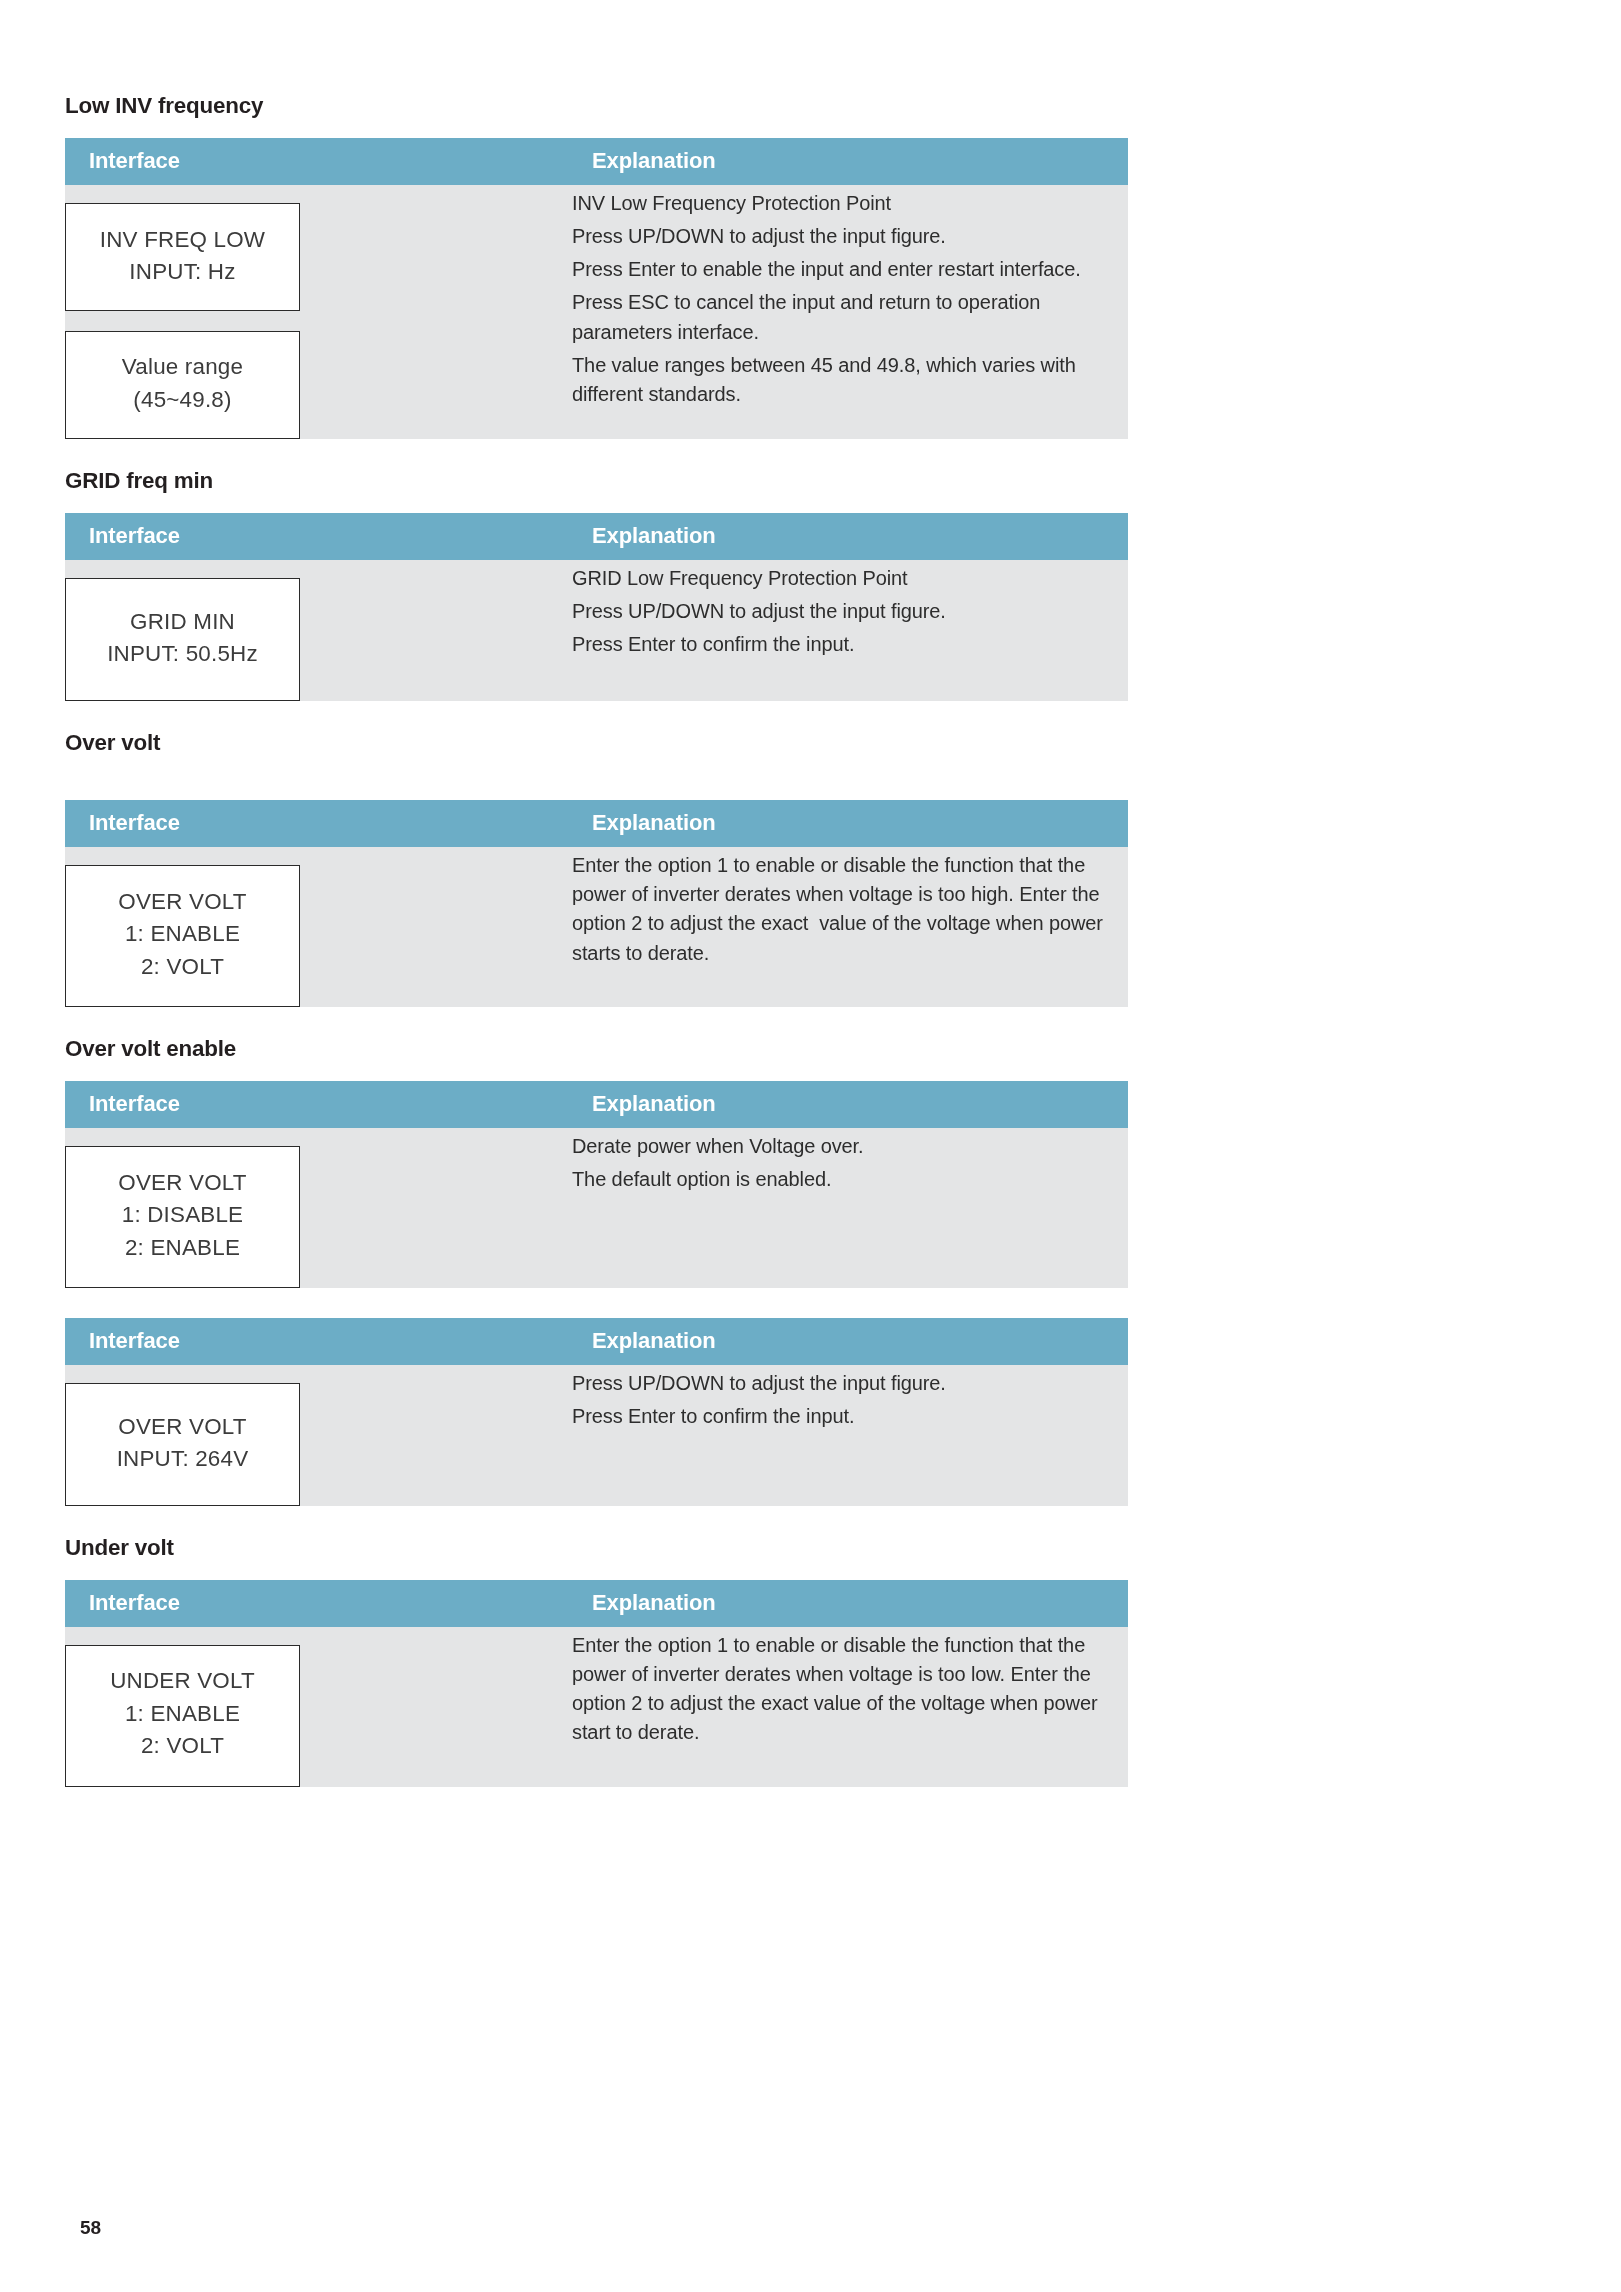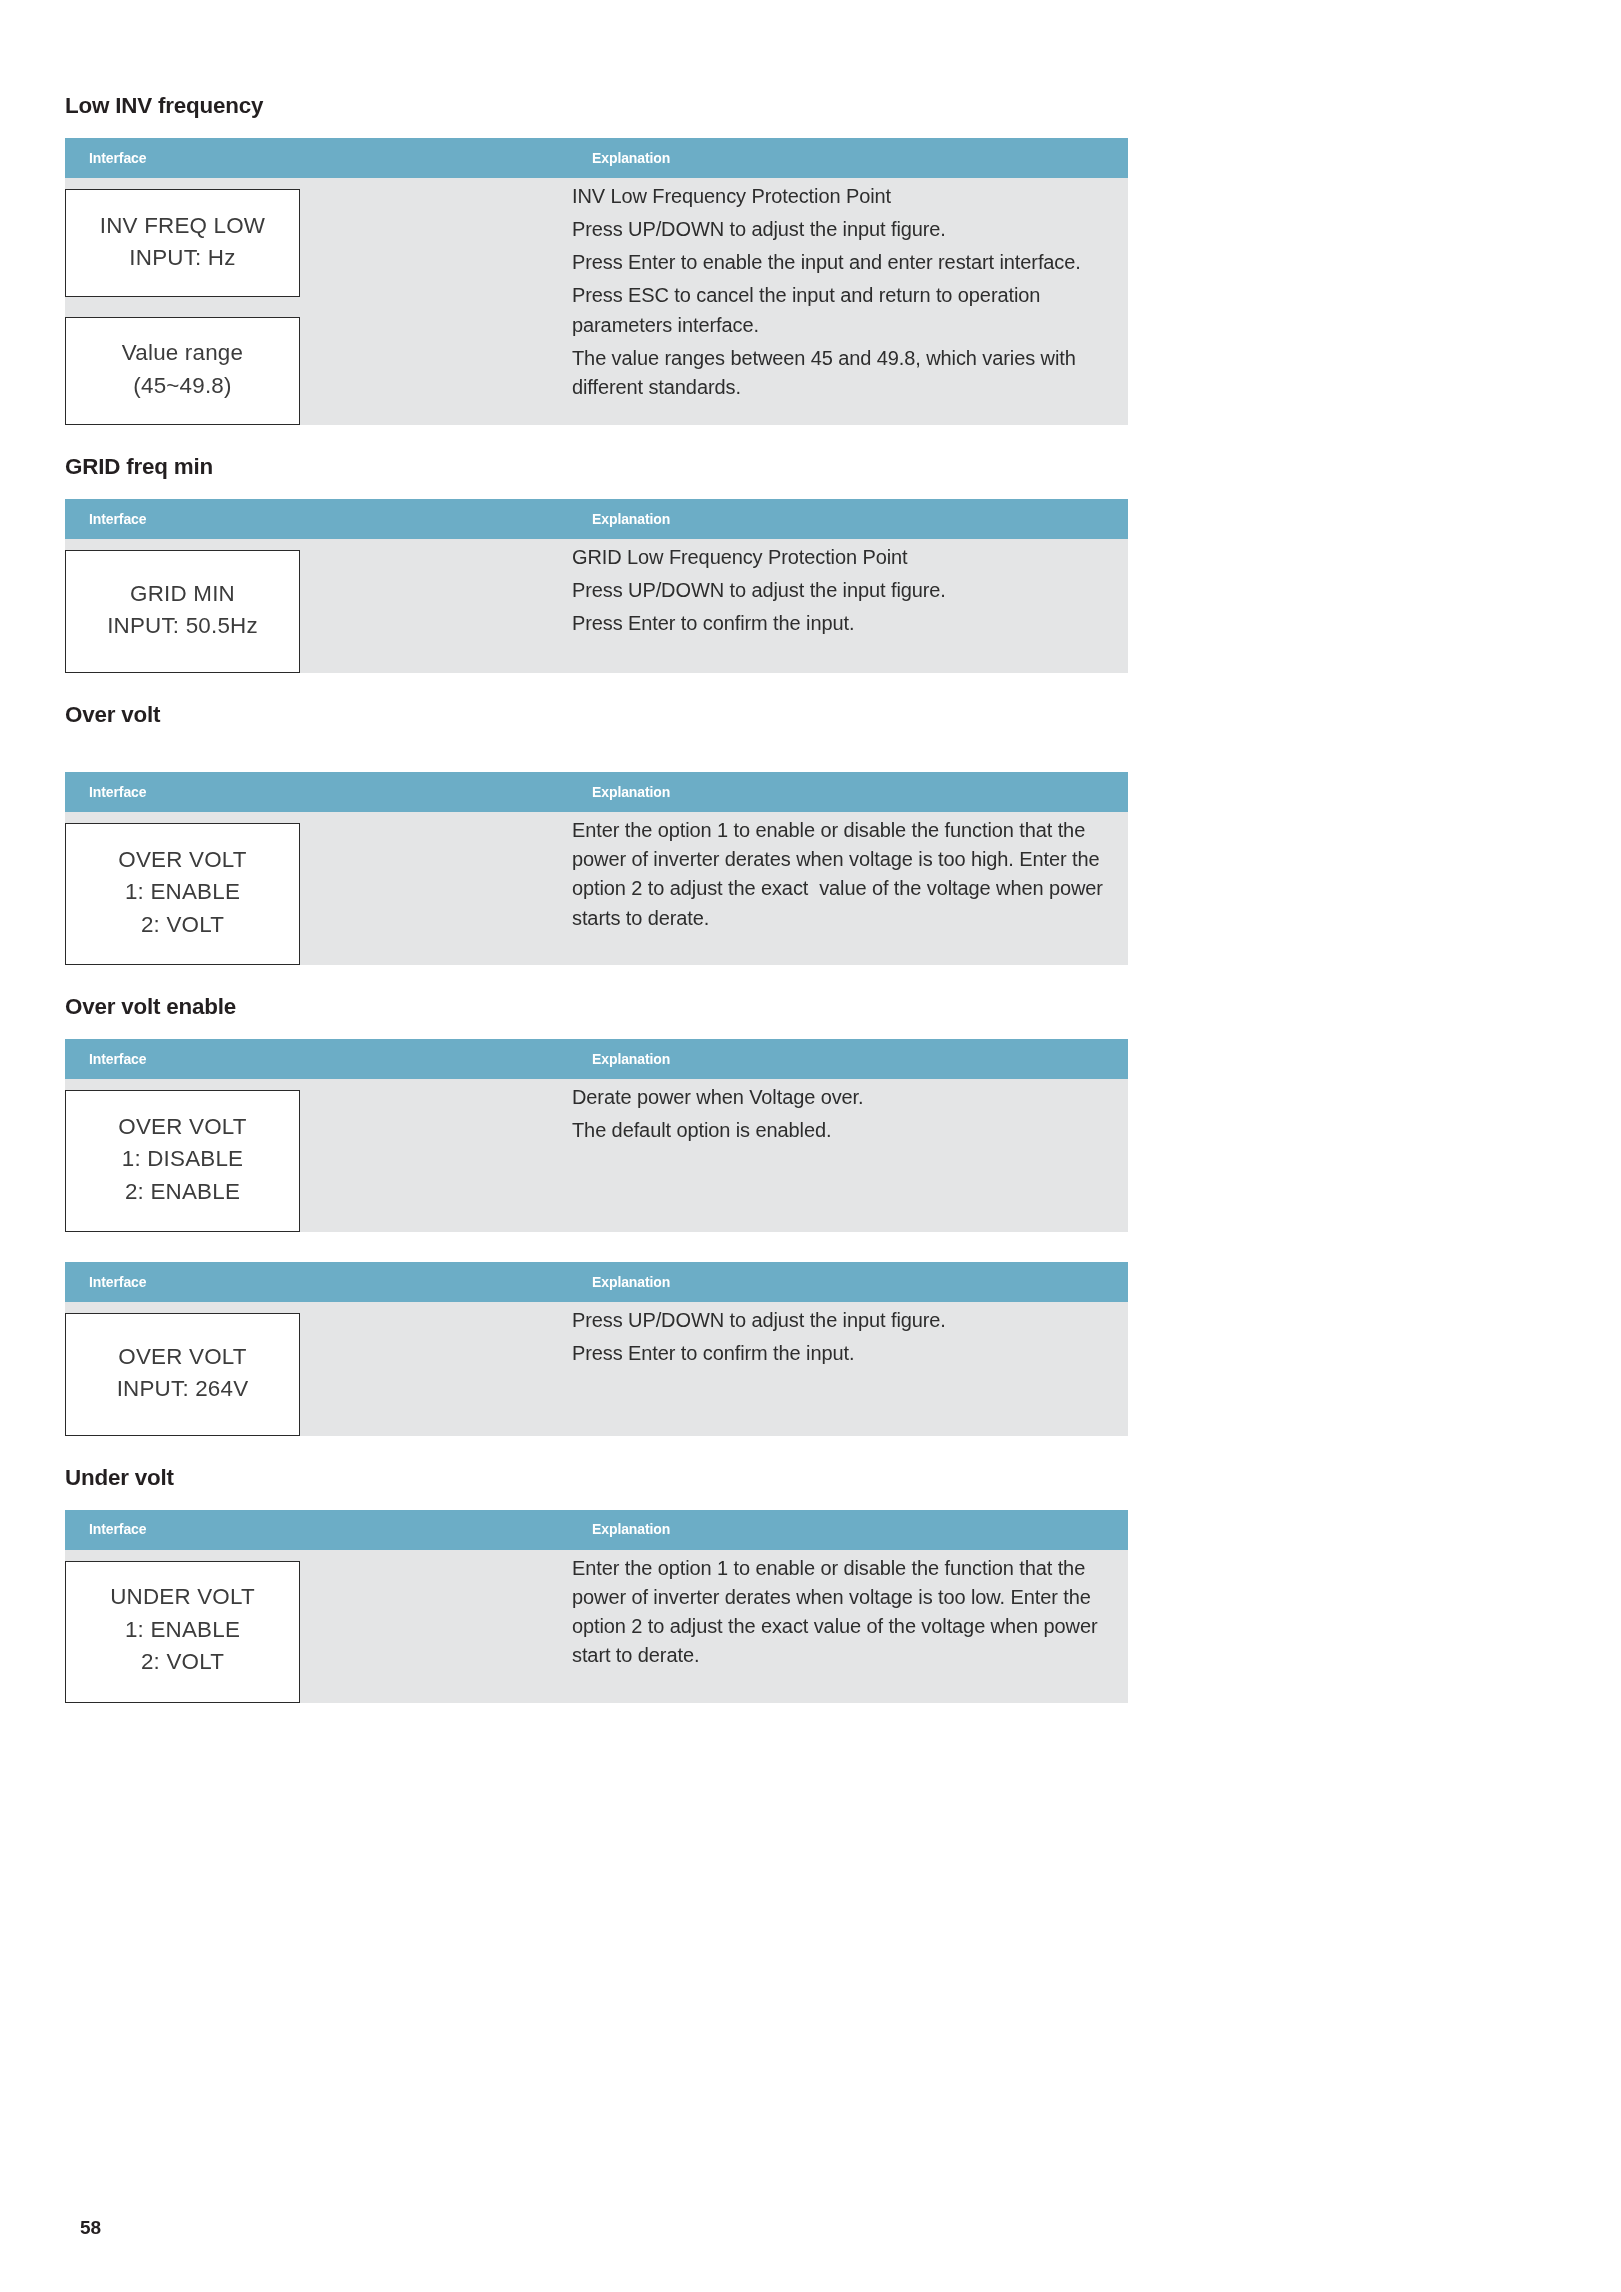--- a/index.html
+++ b/index.html
@@ -46,21 +46,21 @@
     border-collapse: collapse;
     table-layout: fixed;
     margin: 0 0 30px 0;
   }
   table.spec col.c1 { width: 503px; }
   table.spec col.c2 { width: 560px; }
 
   table.spec thead th {
     background: #6cadc6;
     color: #ffffff;
-    font-size: 14px;
+    font-size: 22px;
     font-weight: bold;
     text-align: left;
     padding: 9.9px 0 10.7px 24px;
     letter-spacing: -0.1px;
     height: 19px;
     vertical-align: middle;
   }
 
   table.spec tbody td {
     background: #e4e5e6;
@@ -74,21 +74,21 @@
   td.expl-cell {
     padding: 22.4px 41px 22.4px 7.2px;
   }
 
   .lcd {
     background: #ffffff;
     border: 1.8px solid #2a2a2a;
     box-sizing: border-box;
     width: 235px;
     padding: 19.7px 0 21.5px 0;
-    margin: 11px 0 0 0;
+    margin: 18px 0 0 0;
   }
   .lcd + .lcd { margin-top: 19.7px; }
   .lcd-line {
     font-size: 22.4px;
     color: #3c3c3c;
     text-align: center;
     line-height: 1.45;
     white-space: pre;
     font-weight: 400;
     letter-spacing: 0.2px;

